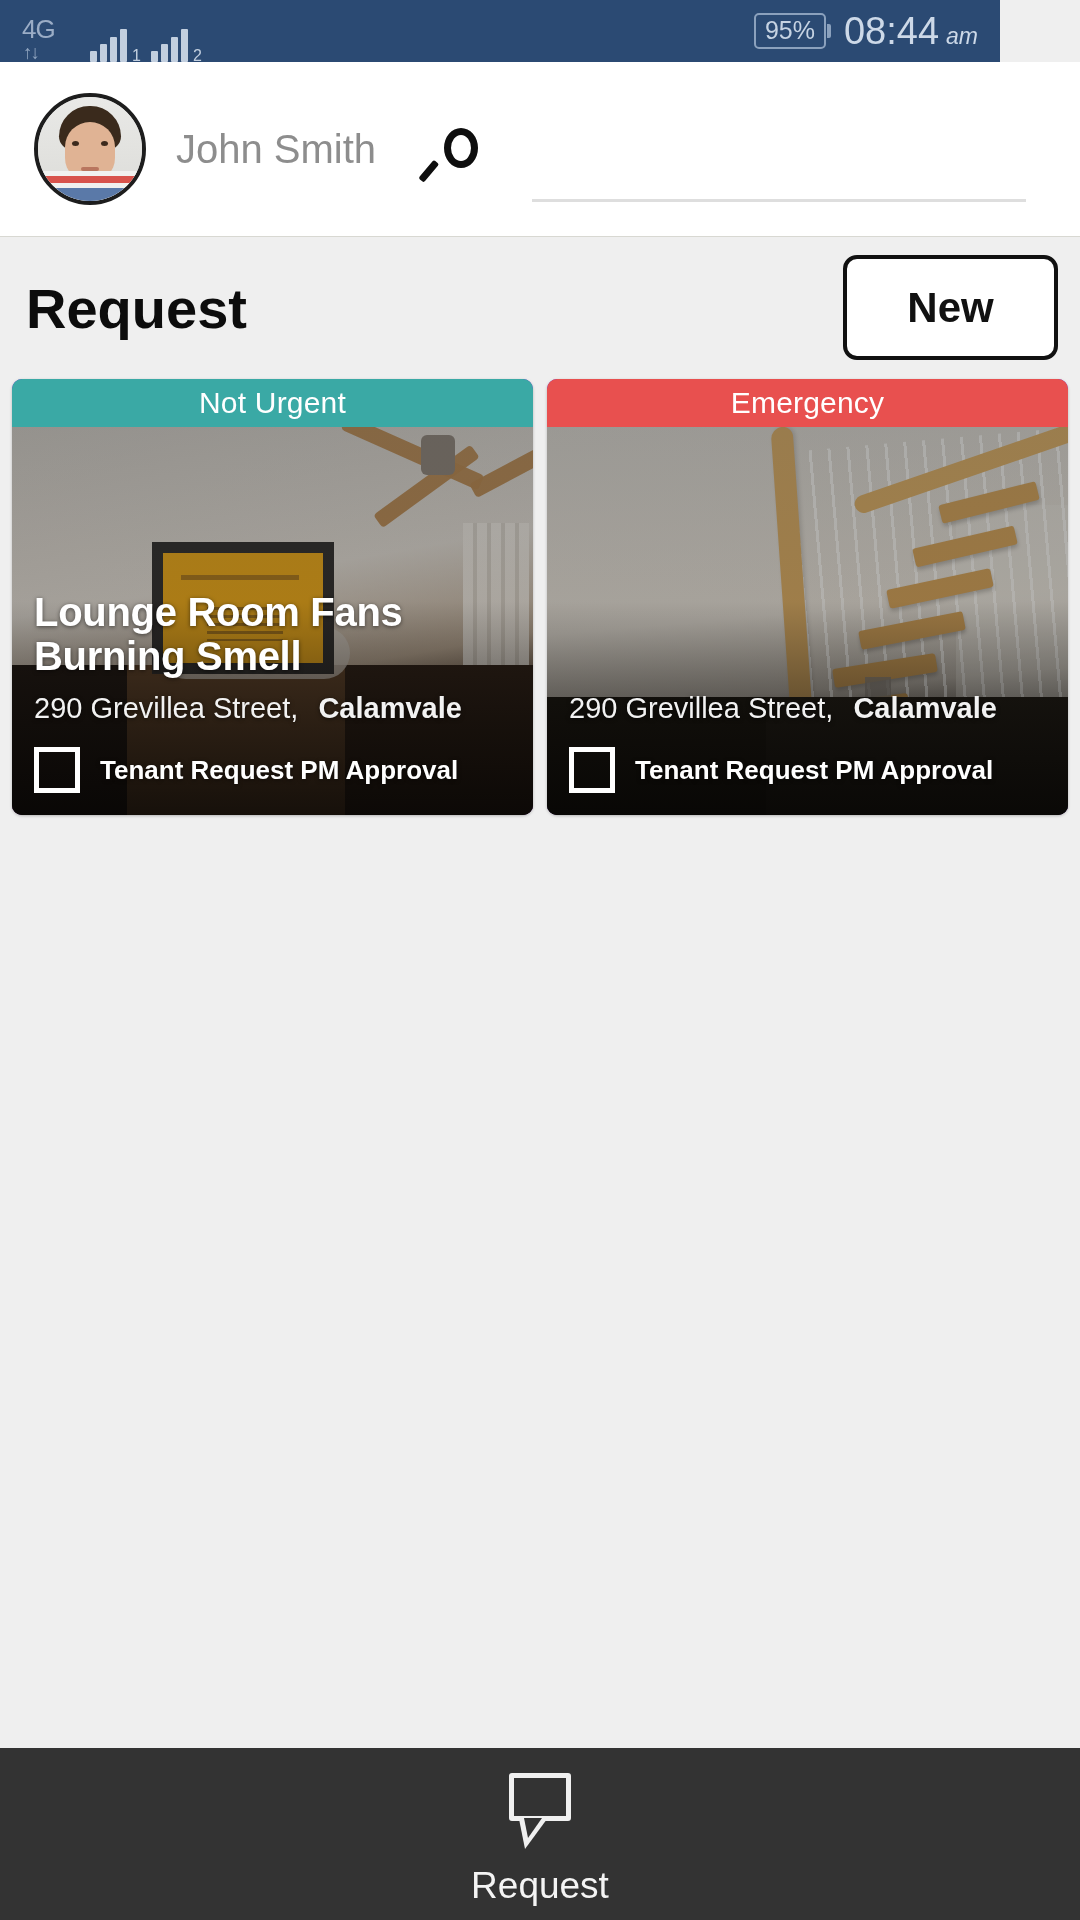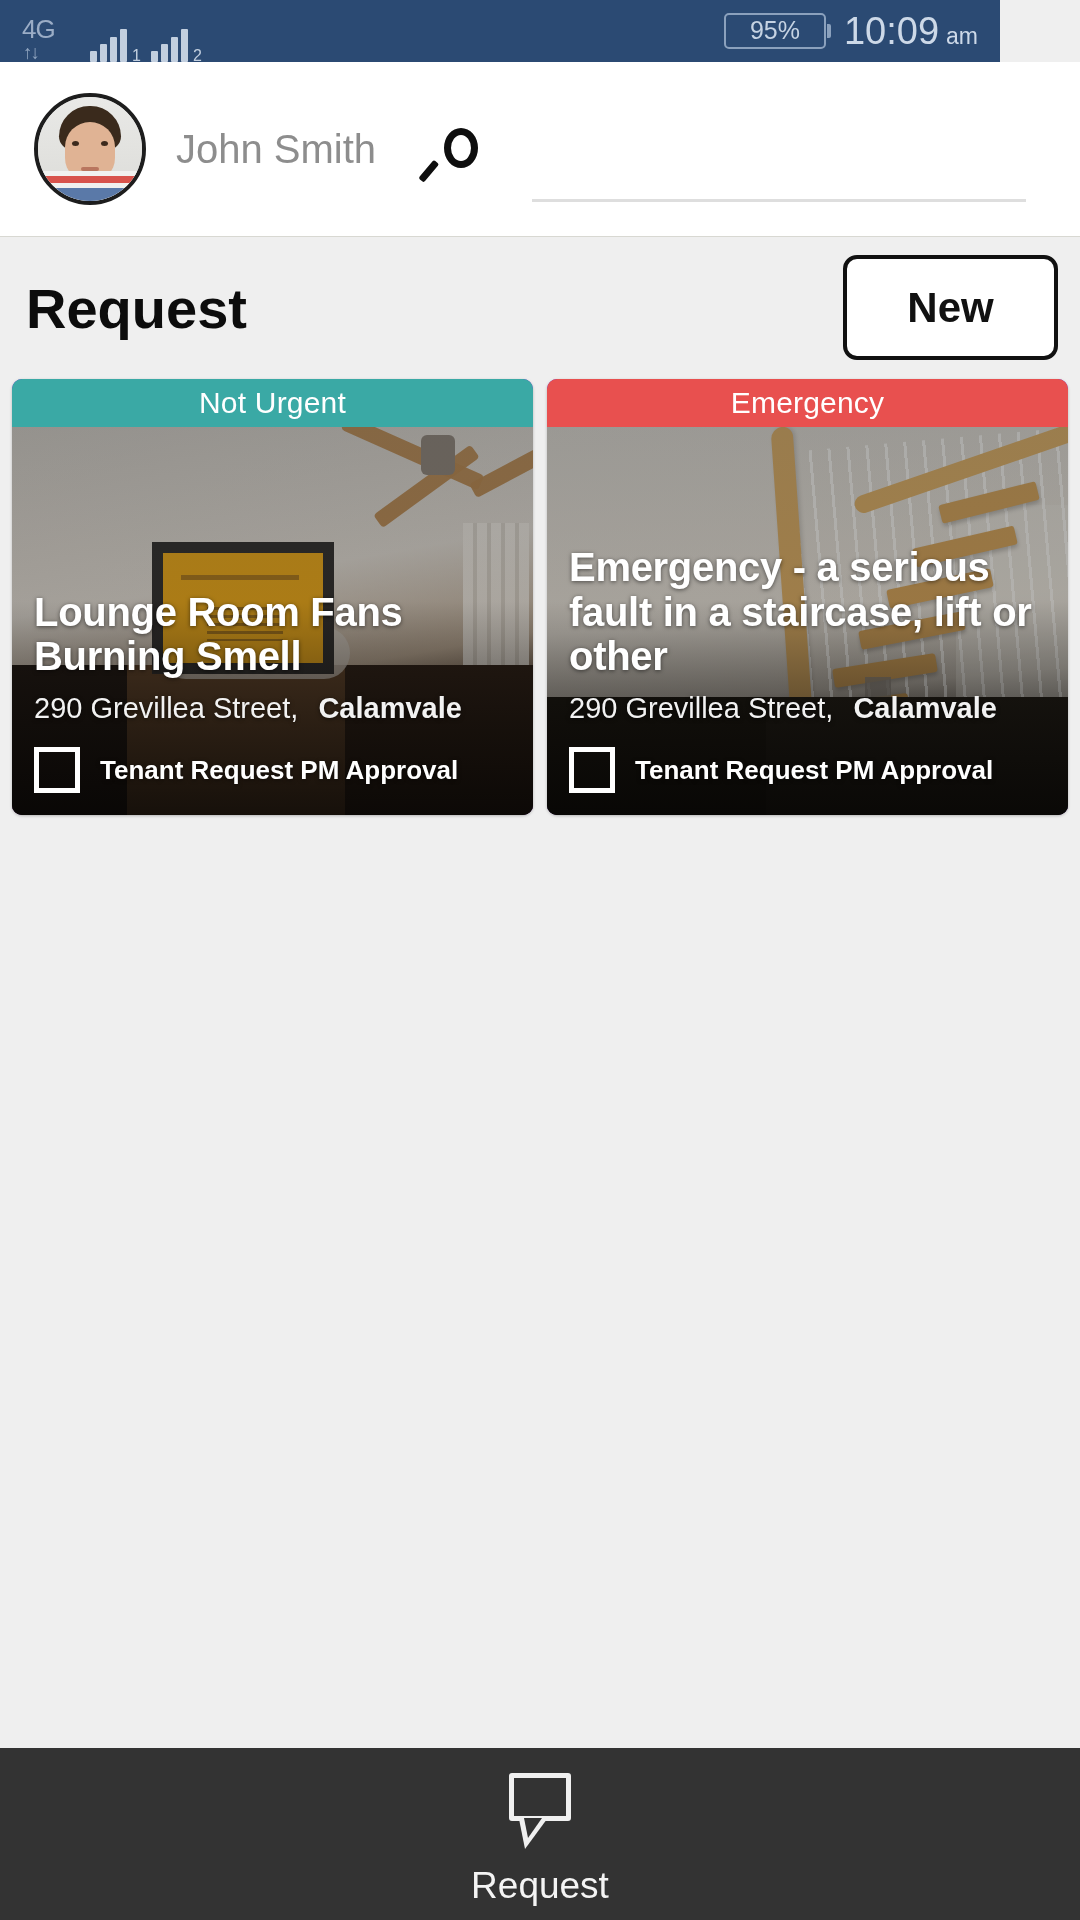--- a/index.html
+++ b/index.html
@@ -38,30 +38,30 @@
   .bars .sub{
     position:absolute; right:0; bottom:-2px;
     font-size:16px; color:#c2cfdf; line-height:1;
   }
   .sb-right{
     position:absolute; right:22px; top:0; height:62px;
     display:flex; align-items:center; gap:18px;
   }
   .battery{
     border:2px solid #8ba1bd; border-radius:5px;
-    padding:2px 24px 3px; position:relative;
+    padding:2px 9px 3px; position:relative;
     font-size:25px; color:#c6d3e3; line-height:1.05;
   }
   .battery:after{
     content:""; position:absolute; right:-7px; top:9px;
     width:4px; height:14px; background:#8ba1bd; border-radius:0 2px 2px 0;
   }
   .clock{ display:flex; align-items:baseline; gap:7px; color:#cdd9e8; }
   .clock .hm{ font-size:38px; line-height:1; }
-  .clock .ampm{ font-size:23px; line-height:1; }
+  .clock .ampm{ font-size:23px; line-height:1;font-style:italic; }
 
   
   .appbar{
     height:175px; background:#ffffff;
     border-bottom:1px solid #d8d8d2;
     display:flex; align-items:center;
     padding:0 34px; position:relative;
   }
   .avatar{
     width:112px; height:112px; border-radius:50%;
@@ -348,21 +348,21 @@
       <i></i>
         <i></i>
         <i></i>
         <i></i>
       <span class="sub">2</span>
     </div>
   </div>
   <div class="sb-right">
     <div class="battery">95%</div>
     <div class="clock">
-      <span class="hm">10:09</span>
+      <span class="hm">08:44</span>
       <span class="ampm">am</span>
     </div>
   </div>
 </div>
 
 <div class="appbar">
   <div class="avatar">
     <div class="av-bg"></div>
     <div class="av-hair"></div>
     <div class="av-face"></div>
@@ -427,21 +427,20 @@
         <span class="tread t3"></span>
         <span class="tread t4"></span>
         <span class="tread t5"></span>
         <span class="tread t6"></span>
         <span class="tread t7"></span>
         <span class="rail"></span>
         <span class="newel"></span>
         <span class="floor"></span>
       </div>
       <div class="card-text">
-        <div class="card-title">Emergency - a serious fault in a staircase, lift or other</div>
         <div class="card-addr">
           <span>290 Grevillea Street,</span>
           <b>Calamvale</b>
         </div>
         <div class="approval">
           <div class="chk"></div>
           <div class="approval-label">Tenant Request PM Approval</div>
         </div>
       </div>
     </div>

